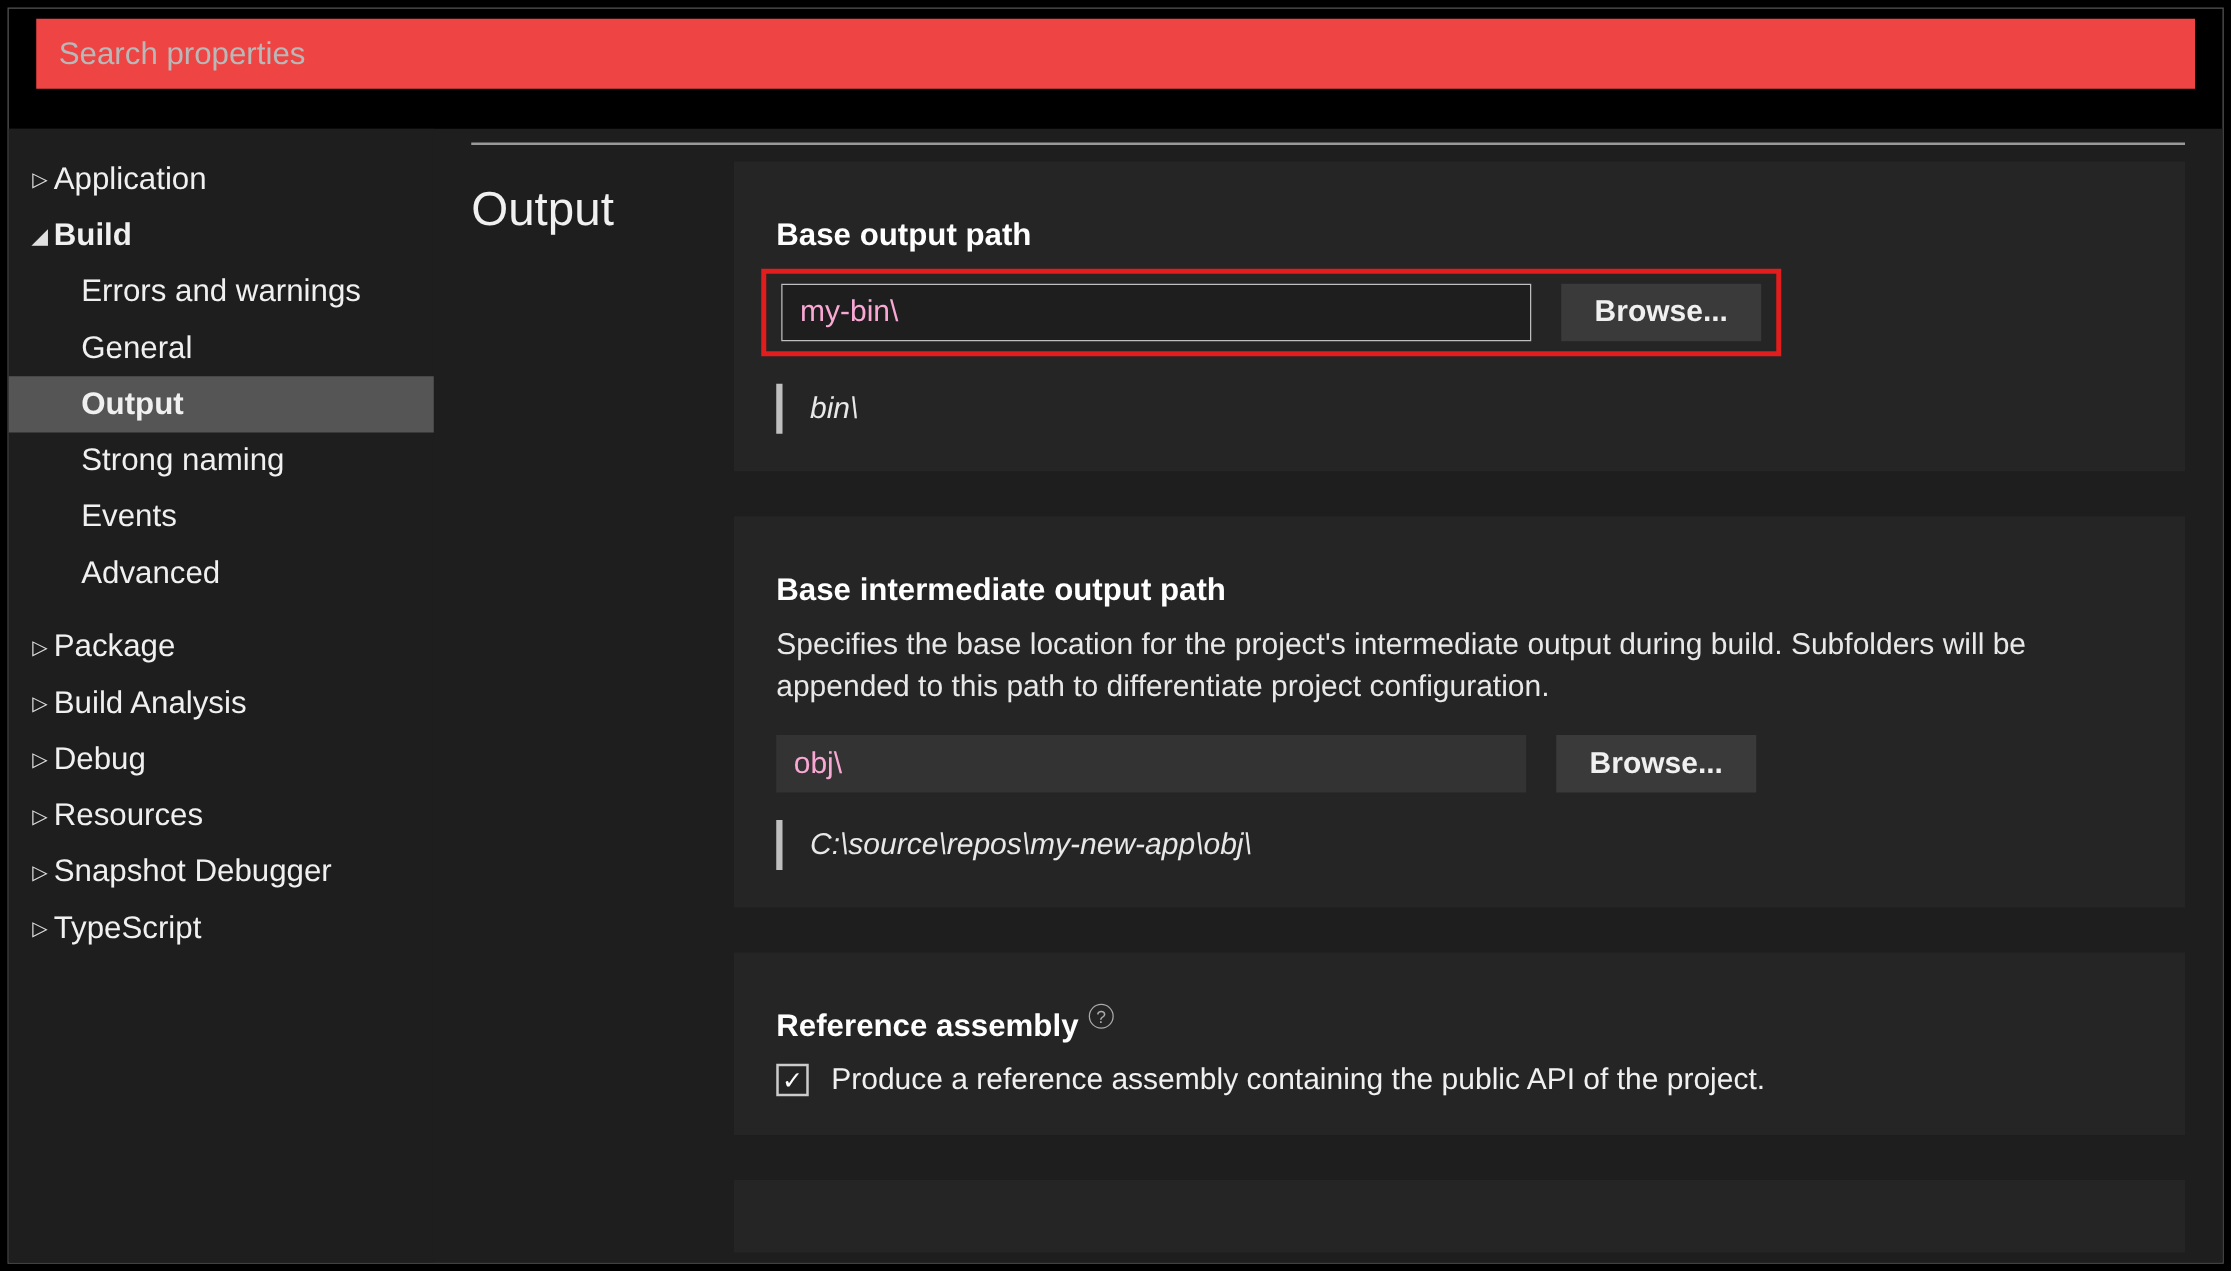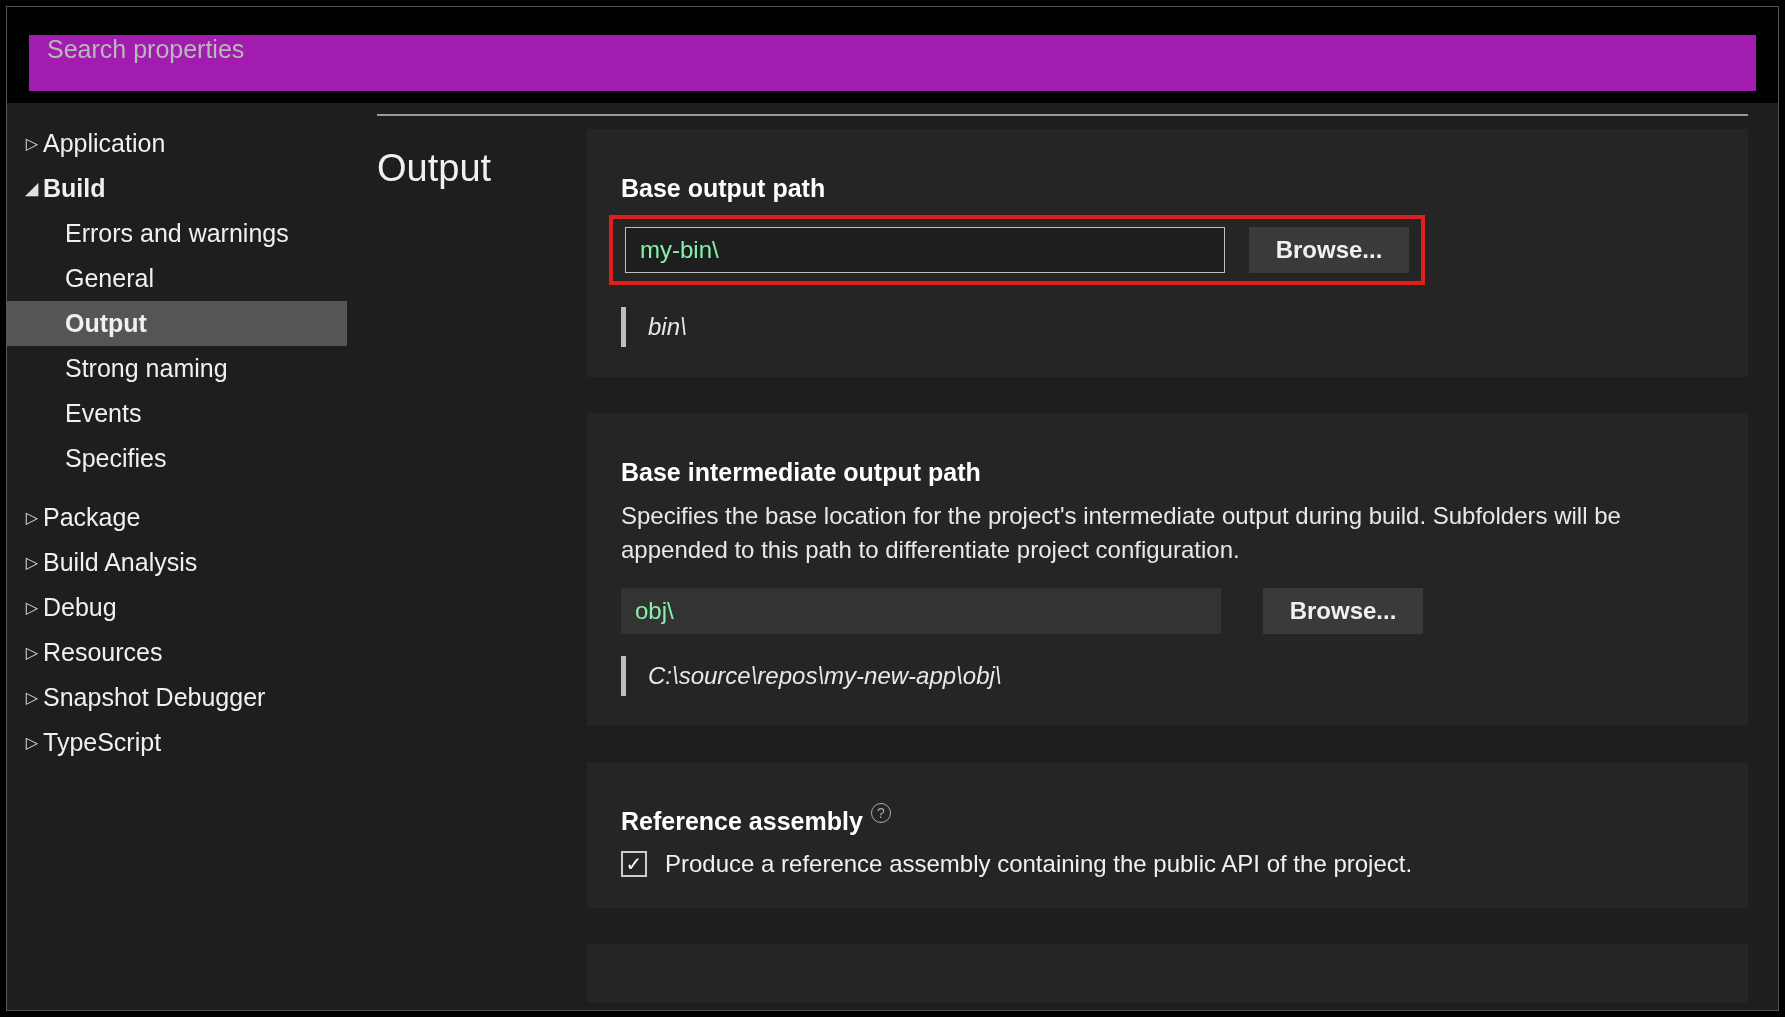--- a/index.html
+++ b/index.html
@@ -12,25 +12,25 @@
     overflow: hidden;
   }
   .frame {
     position: absolute;
     top: 6px; left: 6px; right: 6px; bottom: 6px;
     background: #000;
     border: 1px solid #555;
   }
   .search-bar {
     position: absolute;
-    top: 28px; left: 22px; right: 22px;
+    top: 8px; left: 22px; right: 22px;
     height: 56px;
-    background: #a21caf;
-    display: flex;
-    align-items: flex-start;
+    background: #ef4444;
+    display: flex;
+    align-items: center;
     padding: 0 18px;
     font-size: 25px;
     color: #b8b8b8;
   }
   .search-bar input {
     width: 100%;
     background: transparent;
     border: none;
     outline: none;
     color: #f0f0f0;
@@ -116,28 +116,28 @@
   .panel .desc {
     font-size: 24px;
     line-height: 1.4;
     color: #e8e8e8;
     margin-bottom: 22px;
     max-width: 1020px;
   }
   .field-row {
     display: flex;
     align-items: center;
-    gap: 42px;
+    gap: 24px;
   }
   .text-input {
     width: 600px;
     height: 46px;
     background: #333333;
     border: none;
-    color: #86efac;
+    color: #f9a8d4;
     font-size: 24px;
     padding: 0 14px;
   }
   .text-input.focused {
     background: #1e1e1e;
     border: 1px solid #bfbfbf;
   }
   .browse-btn {
     width: 160px;
     height: 46px;
@@ -219,21 +219,21 @@
 
       <div class="topitem expanded">
         <span class="arrow">◢</span>
         <span>Build</span>
       </div>
       <div class="subitem">Errors and warnings</div>
       <div class="subitem">General</div>
       <div class="subitem selected">Output</div>
       <div class="subitem">Strong naming</div>
       <div class="subitem">Events</div>
-      <div class="subitem">Specifies</div>
+      <div class="subitem">Advanced</div>
 
       <div style="height:14px"></div>
 
       <div class="topitem">
         <span class="arrow">▷</span>
         <span>Package</span>
       </div>
       <div class="topitem">
         <span class="arrow">▷</span>
         <span>Build Analysis</span>

